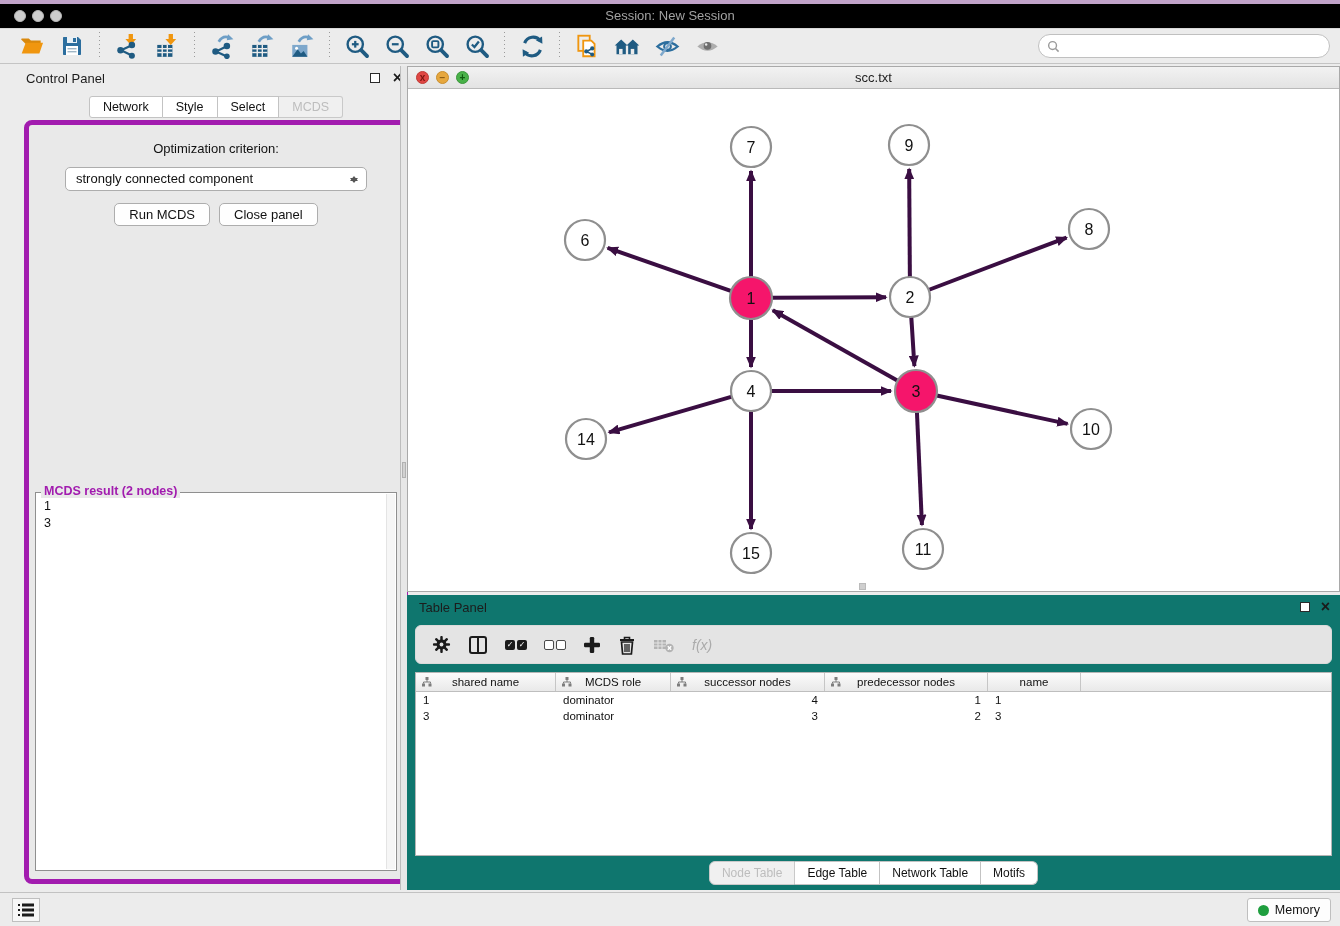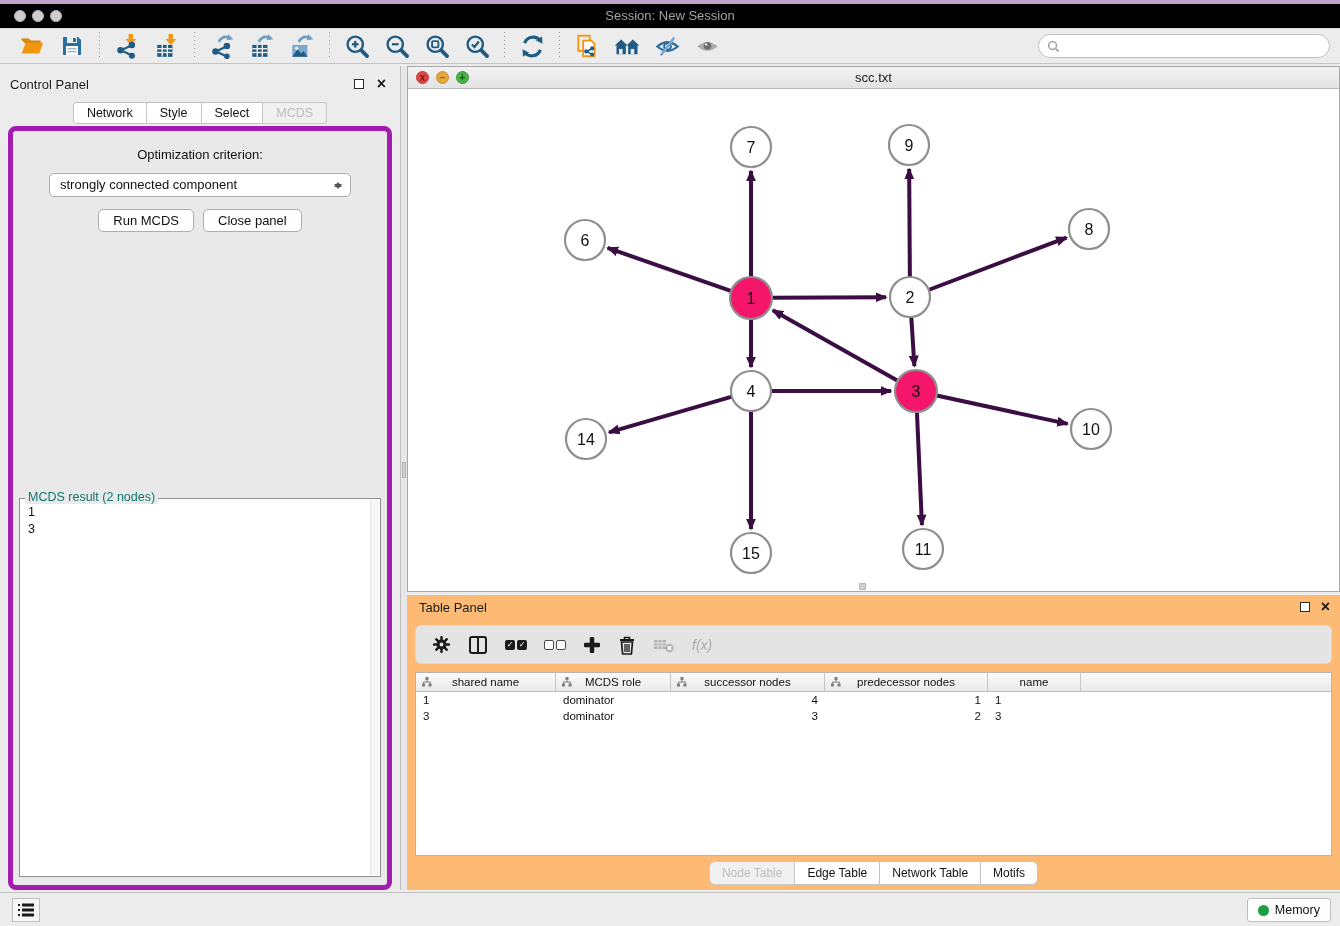--- a/index.html
+++ b/index.html
@@ -13,60 +13,60 @@
   .mac-dot { position:absolute; top:6px; width:12px; height:12px; border-radius:50%; background:#CDCDCD; border:1px solid #B6B6B6; }
 
   
   .toolbar { position:absolute; left:0; top:28px; width:1340px; height:36px; background:#ECECEC; border-top:1px solid #D9D9D9; border-bottom:1px solid #C4C4C4; display:flex; align-items:center; padding-left:12px; }
   .tb-btn { width:30px; height:30px; margin:0 5px; display:flex; align-items:center; justify-content:center; }
   .tb-sep { width:1px; height:28px; margin:0 7px; background-image:linear-gradient(#9a9a9a 30%, transparent 0); background-size:1px 4px; }
   .search-field { position:absolute; right:10px; top:5px; width:292px; height:24px; background:#fff; border:1px solid #C0C0C0; border-radius:12px; display:flex; align-items:center; padding-left:8px; }
   .search-field input { border:none; outline:none; flex:1; font-size:12px; background:transparent; margin-left:5px; }
 
   
-  .control-panel { position:absolute; left:0; top:66px; width:400px; height:824px; background:#ECECEC;margin-top:6px; }
+  .control-panel { position:absolute; left:16px; top:66px; width:400px; height:824px; background:#ECECEC; }
   .panel-header { position:relative; height:26px; }
   .panel-header .ph-title { position:absolute; left:10px; top:5px; font-size:13px; color:#1c1c1c; }
   .float-icon { position:absolute; top:7px; width:10px; height:10px; border:1.5px solid #2b2b2b; background:#fff; }
   .close-icon { position:absolute; top:1px; font-size:16px; font-weight:bold; color:#1b1b1b; line-height:22px; }
   .seg-row { position:absolute; left:0; right:0; top:30px; display:flex; justify-content:center; }
   .seg { padding:2px 13px; font-size:12.5px; background:#fff; border:1px solid #C3C3C3; border-left:none; color:#111; line-height:16px; cursor:default; }
   .seg:first-child { border-left:1px solid #C3C3C3; border-radius:3px 0 0 3px; }
   .seg:last-child { border-radius:0 3px 3px 0; }
   .seg.sel { background:#F0F0F0; color:#BDBDBD; border-color:#C9C9C9; }
   .cp-content { position:absolute; left:8px; right:8px; top:54px; bottom:6px; background:#E9E9E9; border:5px solid #a21caf; border-radius:8px; }
   .opt-label { position:absolute; top:16px; width:100%; text-align:center; font-size:13px; color:#111; }
   .dropdown { position:absolute; left:36px; right:36px; top:42px; height:24px; background:#fff; border:1px solid #ADADAD; border-radius:5px; font-size:13px; color:#111; line-height:22px; padding-left:10px; }
   .dd-arrows { position:absolute; right:8px; top:4px; width:9px; height:15px; }
   .dd-arrows:before { content:""; position:absolute; left:1px; top:0; border:4px solid transparent; border-bottom:5px solid #555; }
   .dd-arrows:after { content:""; position:absolute; left:1px; bottom:0; border:4px solid transparent; border-top:5px solid #555; }
   .btn-row { position:absolute; top:78px; width:100%; display:flex; justify-content:center; gap:9px; }
   .push-btn { padding:3px 14px; background:#FEFEFE; border:1px solid #ADADAD; border-radius:5px; font-size:13px; color:#111; font-family:"Liberation Sans",sans-serif; }
   .fieldset { position:absolute; left:6px; right:6px; top:367px; bottom:8px; background:#fff; border:1px solid #8F8F8F; }
-  .fieldset .legend { position:absolute; left:5px; top:-9px; background:#E9E9E9; padding:0 3px; font-size:12.5px; color:#0f766e; }
+  .fieldset .legend { position:absolute; left:5px; top:-9px; background:#E9E9E9; padding:0 3px; font-size:12.5px; color:#a21caf;font-weight:bold; }
   .fieldset .items { padding:5px 8px; font-size:12.5px; color:#111; line-height:17px; }
   .fieldset .vscroll { position:absolute; right:1px; top:1px; bottom:1px; width:9px; background:#F6F6F6; border-left:1px solid #E4E4E4; }
 
   
   .v-splitter { position:absolute; left:400px; top:66px; width:7px; height:824px; background:#E7E7E7; border-left:1px solid #BDBDBD; }
   .v-grip { position:absolute; left:1px; top:396px; width:4px; height:16px; background:#D2D2D2; border:1px solid #B2B2B2; }
 
   
   .net-window { position:absolute; left:407px; top:66px; width:933px; height:526px; background:#fff; border:1px solid #A9A9A9; }
   .net-titlebar { position:relative; height:22px; background:linear-gradient(#F2F2F2,#E3E3E3); border-bottom:1px solid #B9B9B9; }
   .net-titlebar .nt-title { position:absolute; width:100%; text-align:center; font-size:13px; color:#1c1c1c; line-height:21px; }
   .tl { position:absolute; top:4px; width:13px; height:13px; border-radius:50%; font-size:10px; font-weight:bold; text-align:center; line-height:12px; }
   .tl-close { left:8px;  background:#DF4744; border:1px solid #C03B36; color:#7E1410; }
   .tl-min   { left:28px; background:#E6A73E; border:1px solid #C98E2D; color:#895B14; }
   .tl-max   { left:48px; background:#48B148; border:1px solid #3A963A; color:#0E5B0E; }
   .net-canvas { position:absolute; left:0; top:22px; width:931px; height:502px; background:#fff; }
   .net-grip { position:absolute; left:451px; bottom:1px; width:7px; height:7px; background:#CFCFCF; border:1px solid #BBB; }
 
   
-  .table-panel { position:absolute; left:407px; top:595px; width:933px; height:295px; background:#fdba74; }
+  .table-panel { position:absolute; left:407px; top:595px; width:933px; height:295px; background:#0f766e; }
   .tp-toolbar { position:absolute; left:8px; right:8px; top:30px; height:39px; background:#E4E4E4; border:1px solid #DADADA; border-radius:6px; display:flex; align-items:center; padding-left:16px; }
   .tp-ico { margin-right:17px; display:flex; align-items:center; justify-content:center; height:22px; }
   .chk-pair { display:flex; gap:2px; }
   .chk { width:10px; height:10px; border-radius:2px; background:#1b1b1b; color:#fff; font-size:8px; line-height:10px; text-align:center; }
   .unchk { width:10px; height:10px; border-radius:2px; background:#fff; border:1.4px solid #4a4a4a; }
   .fx { font-family:Liberation Sans, sans-serif; font-style:italic; font-size:14px; color:#ABABAB; }
   .tp-table { position:absolute; left:8px; right:8px; top:77px; height:184px; background:#fff; border:1px solid #B5B5B5; overflow:hidden; }
   .thead { position:relative; height:19px; background:linear-gradient(#FBFBFB,#E9E9E9); border-bottom:1px solid #BEBEBE; display:flex; }
   .th { position:relative; display:flex; align-items:center; justify-content:center; gap:5px; font-size:11.5px; color:#111; border-right:1px solid #C6C6C6; }
   .th .tree-ico { position:absolute; left:6px; top:4px; }

